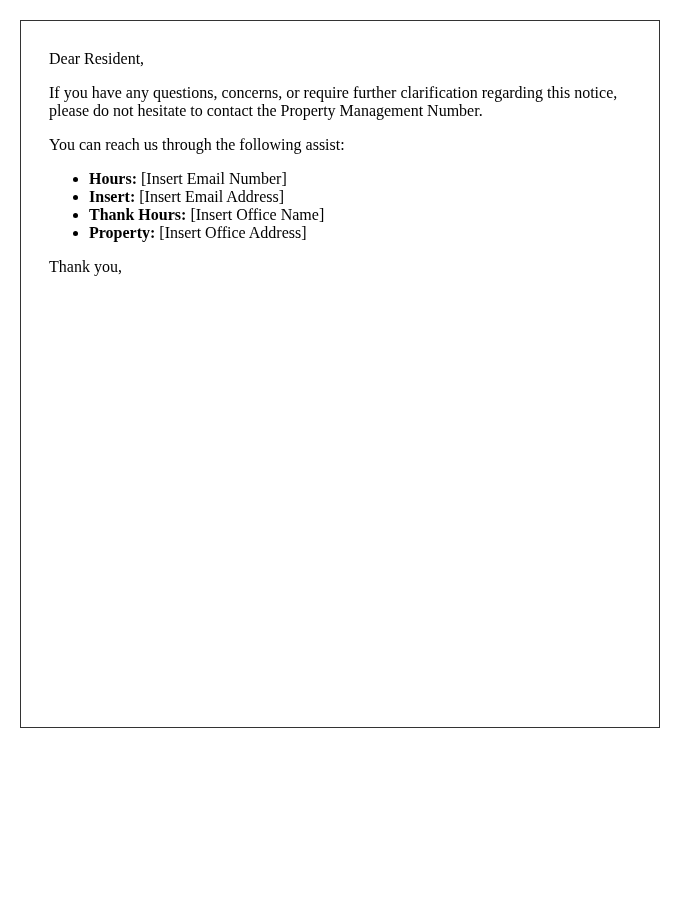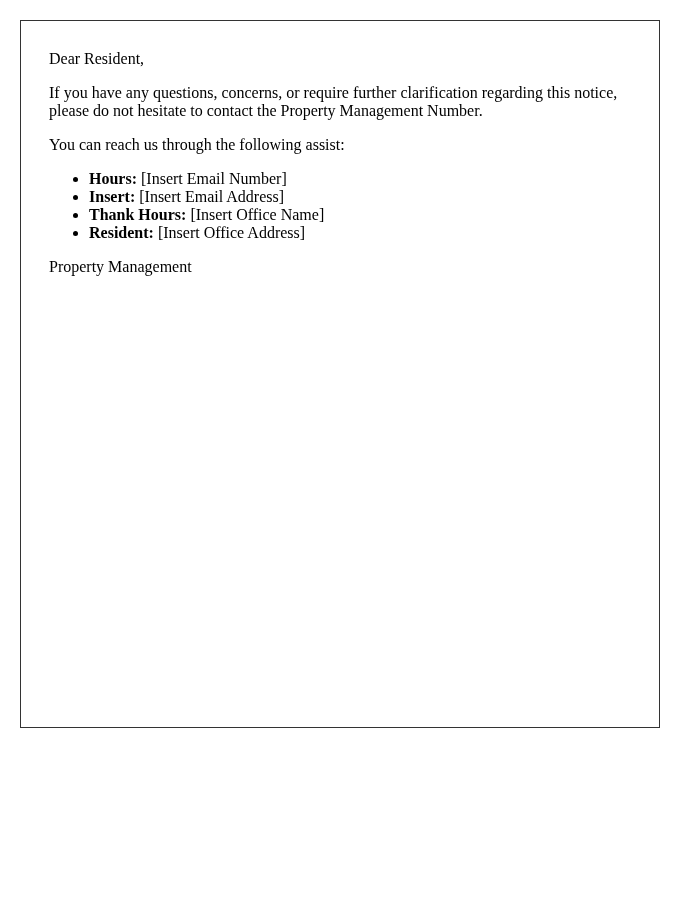--- a/index.html
+++ b/index.html
@@ -46,18 +46,18 @@
 <body>
 
 <div class="letter">
   <p>Dear Resident,</p>
   <p>If you have any questions, concerns, or require further clarification regarding this notice, please do not hesitate to contact the Property Management Number.</p>
   <p>You can reach us through the following assist:</p>
   <ul>
     <li><b>Hours:</b><span> [Insert Email Number]</span></li>
     <li><b>Insert:</b><span> [Insert Email Address]</span></li>
     <li><b>Thank Hours:</b><span> [Insert Office Name]</span></li>
-    <li><b>Resident:</b><span> [Insert Office Address]</span></li>
+    <li><b>Property:</b><span> [Insert Office Address]</span></li>
   </ul>
+  <p>Thank you,</p>
   <div class="signature">
-    <p>Property Management</p>
   </div>
 </div>
 
 </body></html>

